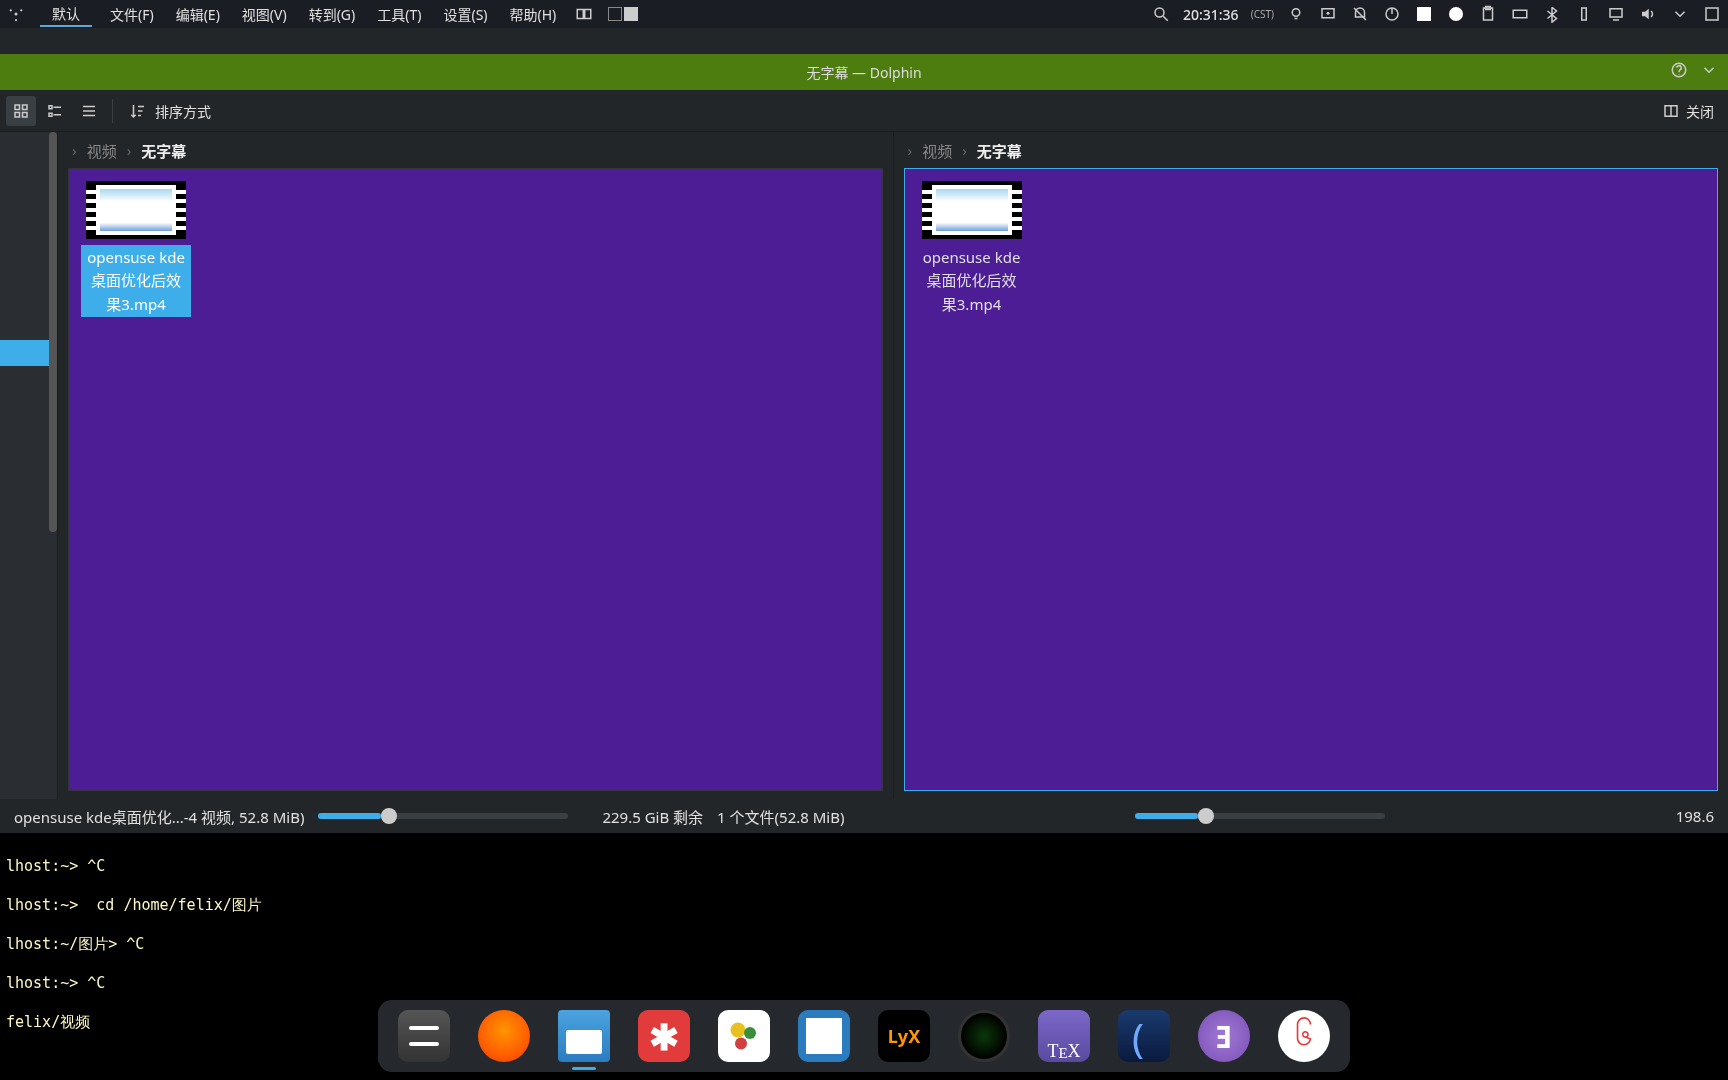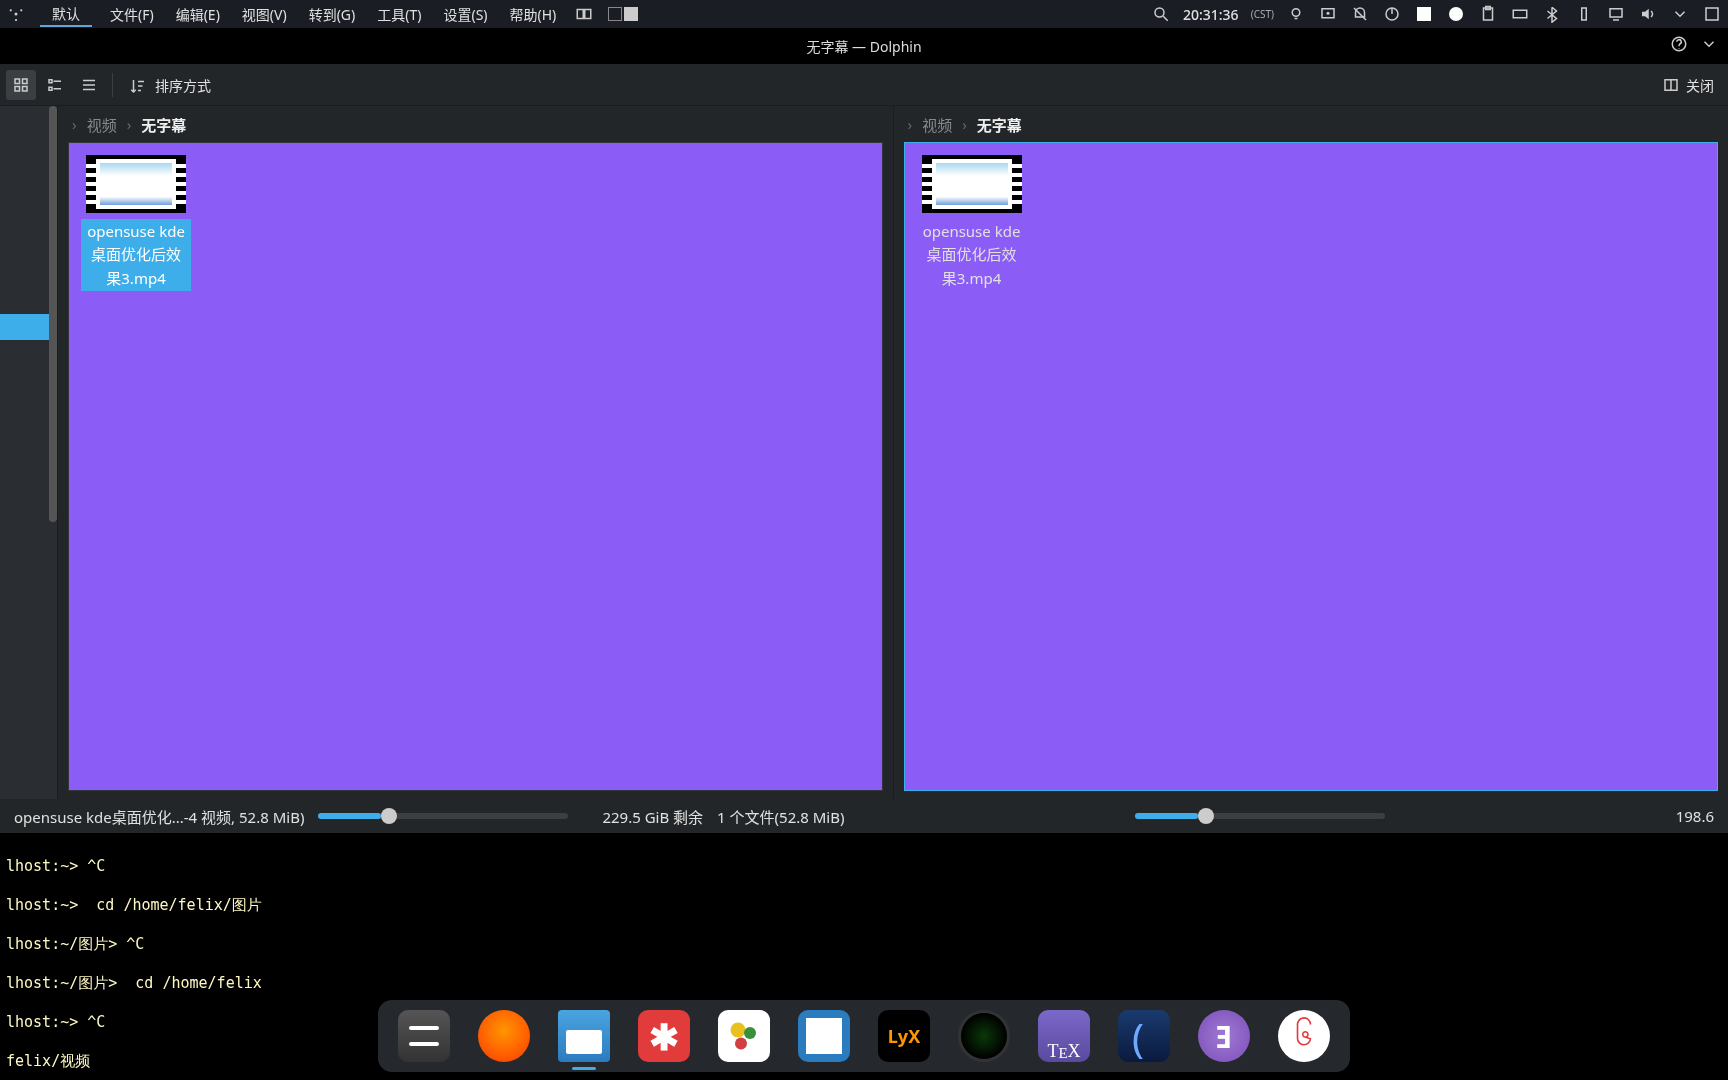--- a/index.html
+++ b/index.html
@@ -44,25 +44,26 @@
   top: 28px;
   left: 0;
   right: 0;
   height: 805px;
   background: #232629;
   display: flex;
   flex-direction: column;
 }
 .titlebar {
   height: 36px;
-  background: #000000;
+  background: #4d7c0f;
   display: flex;
   align-items: center;
   justify-content: center;
   position: relative;
+  margin-top: 26px;
 }
 .title-text { color: #ddd; }
 .title-right { position: absolute; right: 10px; display: flex; gap: 12px; }
 
 .toolbar {
   height: 42px;
   display: flex;
   align-items: center;
   padding: 0 6px;
   gap: 4px;
@@ -72,21 +73,21 @@
   display: flex;
   align-items: center;
   justify-content: center;
   width: 30px;
   height: 30px;
   border-radius: 3px;
   cursor: pointer;
 }
 .tool-btn.active { background: #3a3f44; }
 .tool-sep { width: 1px; height: 24px; background: #3a3f44; margin: 0 4px; }
-.tool-sort { display: flex; align-items: flex-end; gap: 8px; cursor: pointer; padding: 4px 8px; }
+.tool-sort { display: flex; align-items: center; gap: 8px; cursor: pointer; padding: 4px 8px; }
 .tool-close { margin-left: auto; display: flex; align-items: center; gap: 6px; cursor: pointer; padding: 4px 8px; }
 
 .main-area { flex: 1; display: flex; overflow: hidden; }
 .sidebar {
   width: 58px;
   background: #2a2e32;
   border-right: 1px solid #1a1d20;
   position: relative;
 }
 .sidebar-indicator {
@@ -120,21 +121,21 @@
   font-size: 15px;
 }
 .crumb { color: #888; cursor: pointer; }
 .crumb.current { color: #eee; font-weight: 600; }
 .crumb-sep { color: #666; }
 
 .file-area {
   flex: 1;
   margin: 0 10px 8px 10px;
   border: 1px solid #32363a;
-  background: #8b5cf6;
+  background: #4c1d95;
   padding: 12px;
   display: flex;
   align-content: flex-start;
   flex-wrap: wrap;
   gap: 16px;
 }
 .file-area.active { border-color: #3daee9; }
 
 .file-item {
   width: 110px;
@@ -519,21 +520,20 @@
     <span>1 个文件(52.8 MiB)</span>
     <div class="status-slider" style="margin-left:auto"></div>
     <span class="status-right">198.6</span>
   </div>
 </div>
 
 <div class="terminal">
 <span class="line" style="display: block;">lhost:~&gt; ^C</span>
 <span class="line" style="display: block;">lhost:~&gt;  cd /home/felix/图片</span>
 <span class="line" style="display: block;">lhost:~/图片&gt; ^C</span>
-<span class="line" style="display: block;">lhost:~/图片&gt;  cd /home/felix</span>
 <span class="line" style="display: block;">lhost:~&gt; ^C</span>
 <span class="line" style="display: block;">felix/视频</span>
 
 
 
 
 </div>
 
 <div class="dock">
   <div class="dock-item di-settings"></div>

